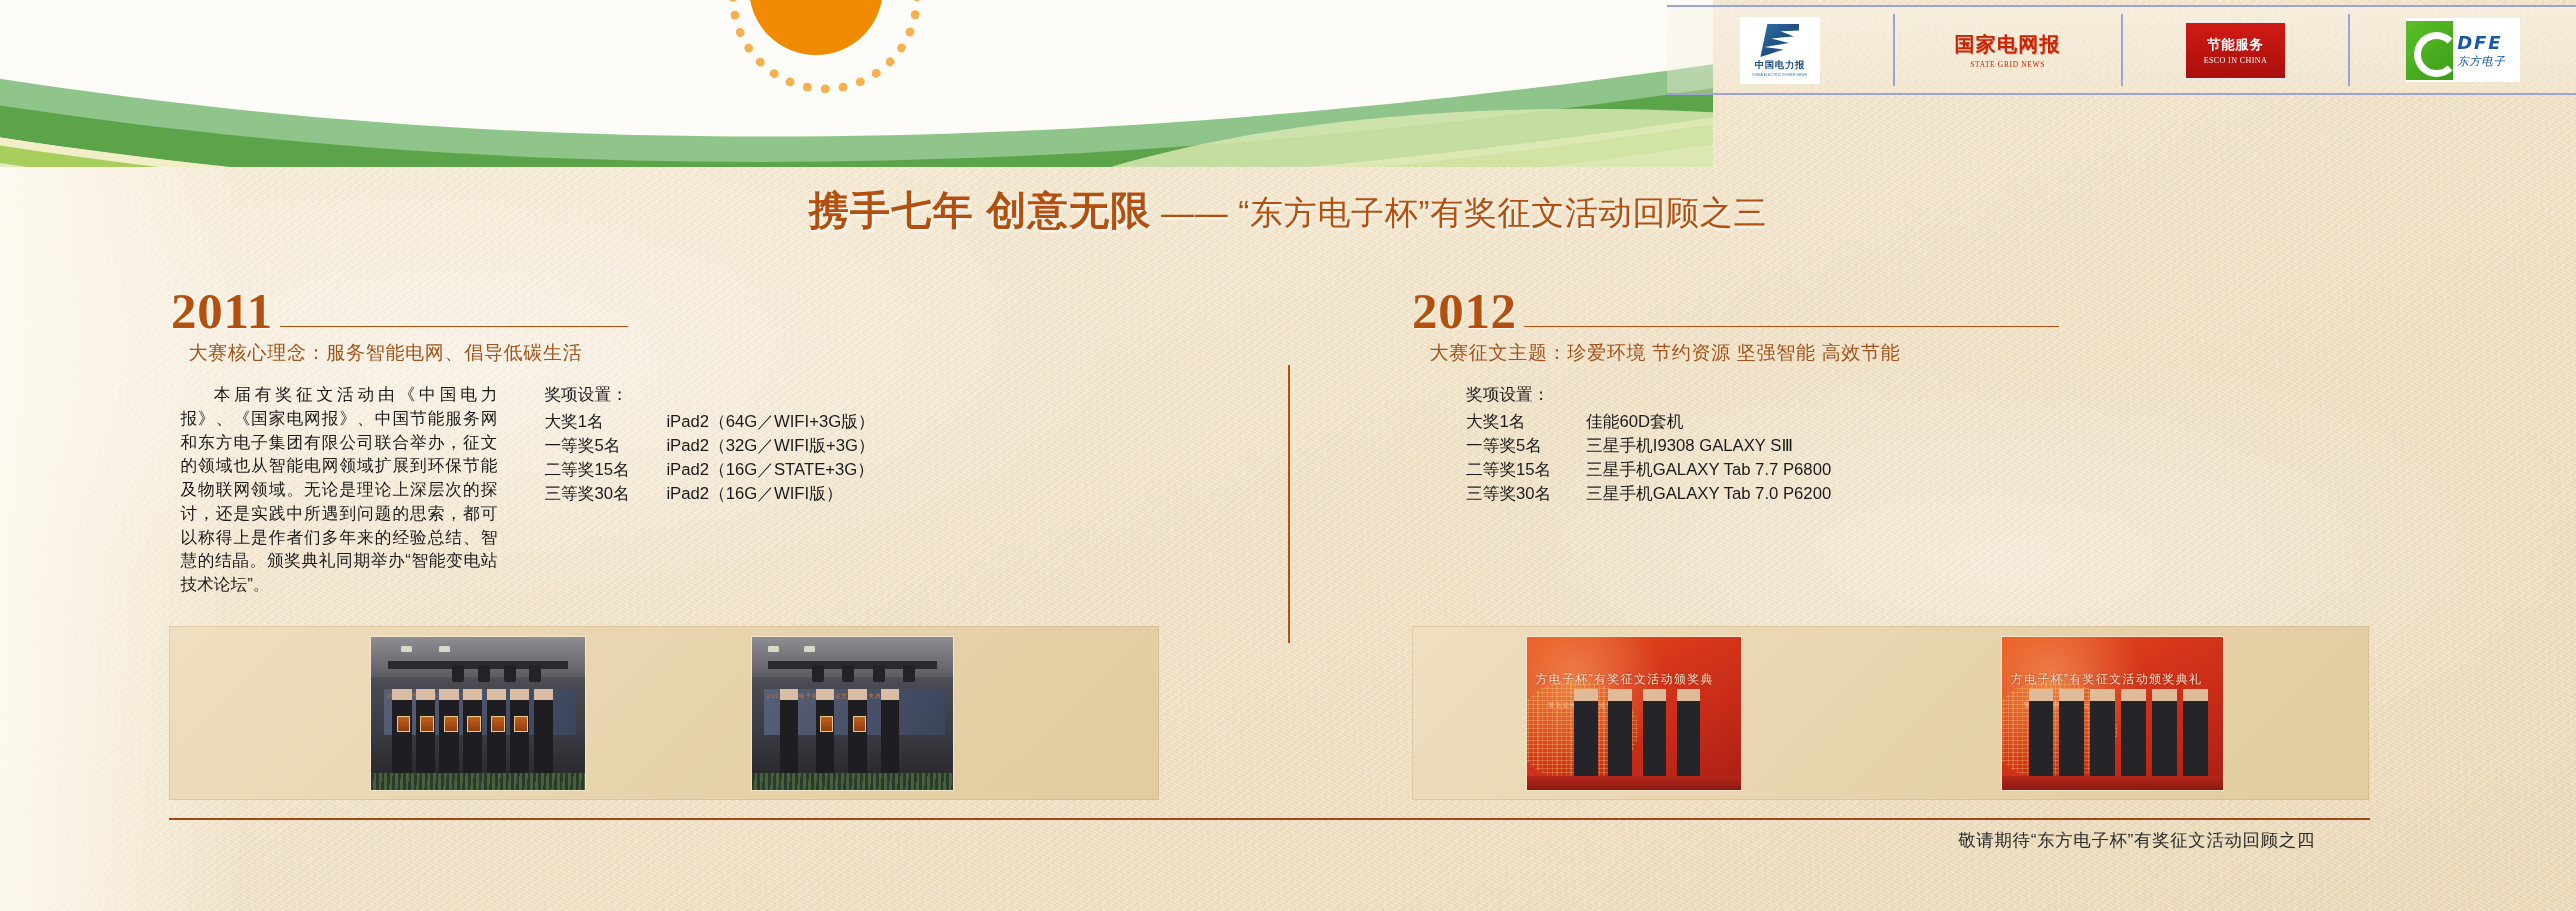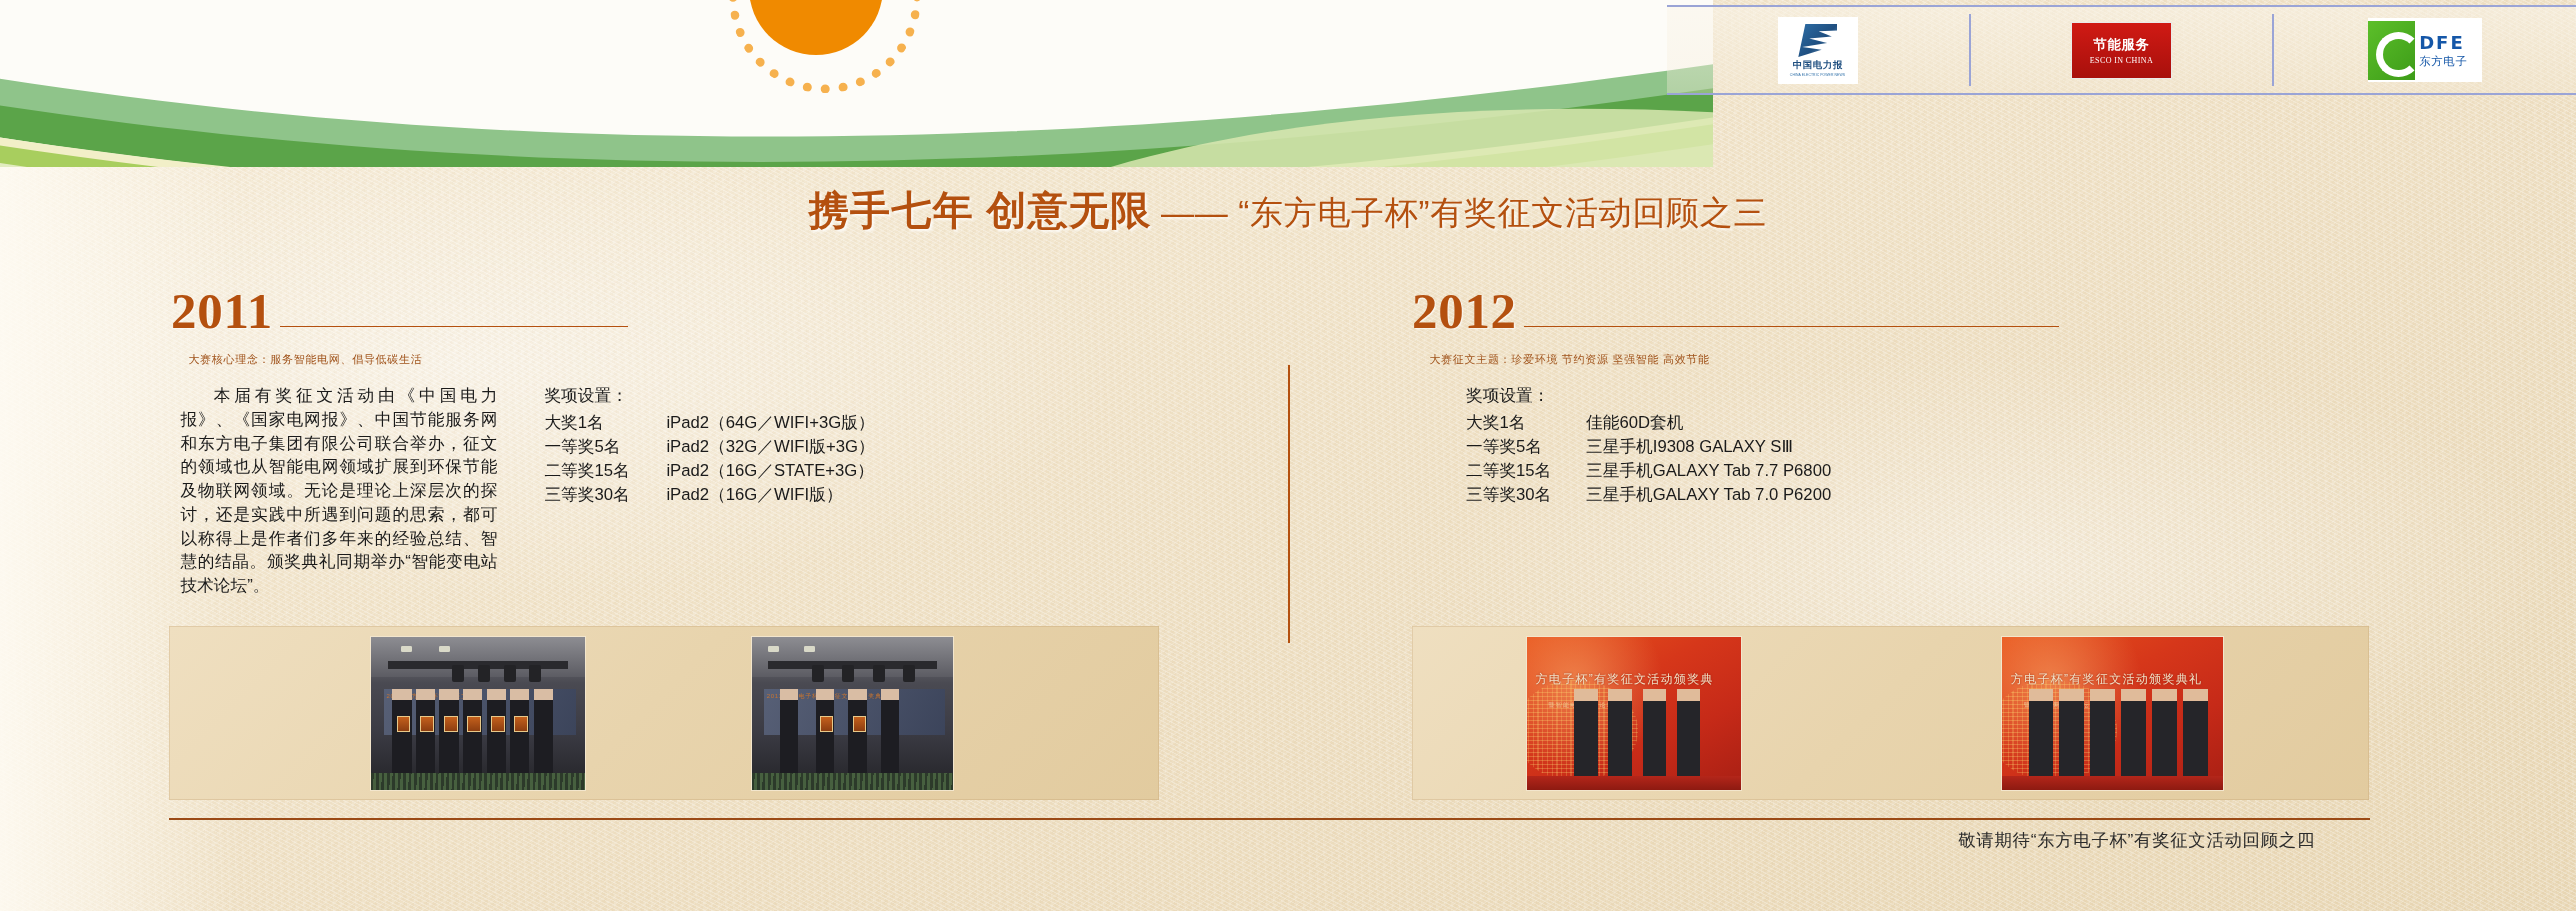--- a/index.html
+++ b/index.html
@@ -88,21 +88,21 @@
   }
   .logo-cell {
     flex: 1 1 0;
     height: 72px;
     display: flex;
     align-items: center;
     justify-content: center;
     border-right: 2px solid #9aa4d6;
     position: relative;
   }
-  .logo-cell:last-child { border-right: none; }
+  .logo-cell:last-child { border-right: none; font-style: italic; }
 
   .logo1 {
     width: 80px; height: 67px;
     background: #ffffff;
     display: flex; flex-direction: column;
     align-items: center; justify-content: center;
   }
   .logo1 .mark {
     width: 39px; height: 33px;
     background: linear-gradient(135deg, #2e6fa8 0%, #1f4f80 55%, #8fb5d2 100%);
@@ -198,23 +198,23 @@
   .year-rule {
     flex: 1;
     height: 0;
     border-top: 1.3px solid #b4500f;
     margin: 0 0 9.4px 6.7px;
   }
   .col-left  .year-rule { max-width: 348px; }
   .col-right .year-rule { max-width: 535px; }
 
   .subtitle {
-    margin-top: 16px;
+    margin-top: 4px;
     margin-left: 17.4px;
-    font-size: 11px;
+    font-size: 19px;
     color: #a0531b;
     letter-spacing: 0.7px;
     white-space: nowrap;
   }
 
   .body-row {
     margin-top: 17.4px;
     display: flex;
     align-items: flex-start;
   }
@@ -392,20 +392,26 @@
   <div class="logo-bar">
 
     <div class="logo-cell">
       <div class="logo1">
         <div class="mark"></div>
         <div class="t1">中国电力报</div>
         <div class="t2">CHINA ELECTRIC POWER NEWS</div>
       </div>
     </div>
 
+    <div class="logo-cell">
+      <div class="logo2">
+        <div class="t1">国家电网报</div>
+        <div class="t2">STATE GRID NEWS</div>
+      </div>
+    </div>
 
     <div class="logo-cell">
       <div class="logo3">
         <div class="t1">节能服务</div>
         <div class="t2">ESCO IN CHINA</div>
       </div>
     </div>
 
     <div class="logo-cell">
       <div class="logo4">

